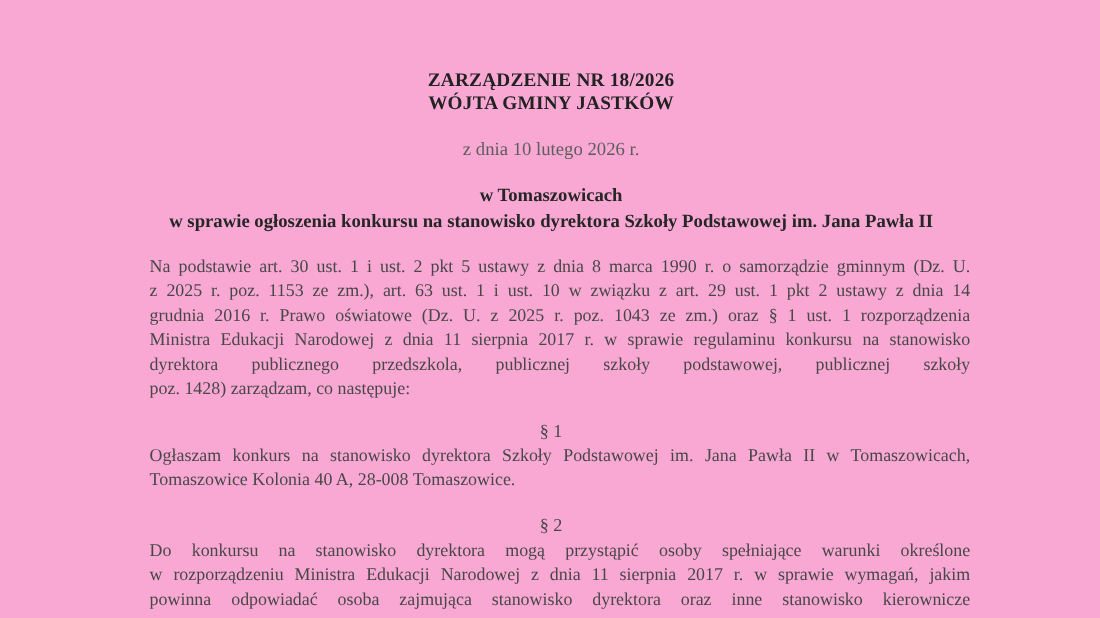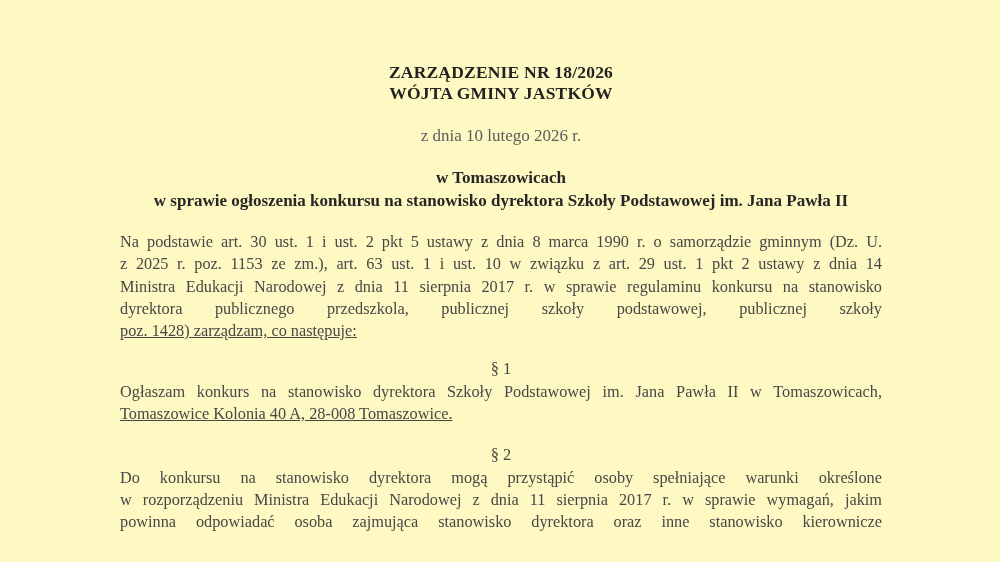--- a/index.html
+++ b/index.html
@@ -10,21 +10,21 @@
   body {
     width: 1000px;
     height: 562px;
     overflow: hidden;
     font-family: "Liberation Serif", "DejaVu Serif", serif;
   }
   .page {
     position: relative;
     width: 1000px;
     height: 562px;
-    background: #fef9c3;
+    background: #f9a8d4;
     overflow: hidden;
   }
   .content {
     position: absolute;
     left: 120px;
     top: 0;
     width: 762px;
     padding-top: 62px;
     box-sizing: content-box;
   }
@@ -53,25 +53,25 @@
   }
   .body-par {
     font-size: 16.3px;
     line-height: 22.3px;
     color: #474747;
   }
   .preamble { margin-top: 19px; }
   .jline {
     text-align: justify;
     text-align-last: justify;
+    margin-left: 16px;
   }
   .jline.last {
     text-align: left;
     text-align-last: left;
-    text-decoration: underline;
   }
   .sec-head {
     text-align: center;
     font-size: 16.5px;
     line-height: 22.3px;
     color: #474747;
   }
   .sec1-head { margin-top: 16px; }
   .sec2-head { margin-top: 19px; }
 </style>
@@ -89,20 +89,21 @@
     <div class="date-line">z dnia 10 lutego 2026 r.</div>
 
     <div class="subject-block">
       <div>w Tomaszowicach</div>
       <div>w sprawie ogłoszenia konkursu na stanowisko dyrektora Szkoły Podstawowej im. Jana Pawła II</div>
     </div>
 
     <div class="body-par preamble">
       <div class="jline">Na podstawie art. 30 ust. 1 i ust. 2 pkt 5 ustawy z dnia 8 marca 1990 r. o samorządzie gminnym (Dz. U.</div>
       <div class="jline">z 2025 r. poz. 1153 ze zm.), art. 63 ust. 1 i ust. 10 w związku z art. 29 ust. 1 pkt 2 ustawy z dnia 14</div>
+      <div class="jline">grudnia 2016 r. Prawo oświatowe (Dz. U. z 2025 r. poz. 1043 ze zm.) oraz § 1 ust. 1 rozporządzenia</div>
       <div class="jline">Ministra Edukacji Narodowej z dnia 11 sierpnia 2017 r. w sprawie regulaminu konkursu na stanowisko</div>
       <div class="jline">dyrektora publicznego przedszkola, publicznej szkoły podstawowej, publicznej szkoły</div>
       <div class="jline last">poz. 1428) zarządzam, co następuje:</div>
     </div>
 
     <div class="sec-head sec1-head">§ 1</div>
     <div class="body-par">
       <div class="jline">Ogłaszam konkurs na stanowisko dyrektora Szkoły Podstawowej im. Jana Pawła II w Tomaszowicach,</div>
       <div class="jline last">Tomaszowice Kolonia 40 A, 28-008 Tomaszowice.</div>
     </div>

